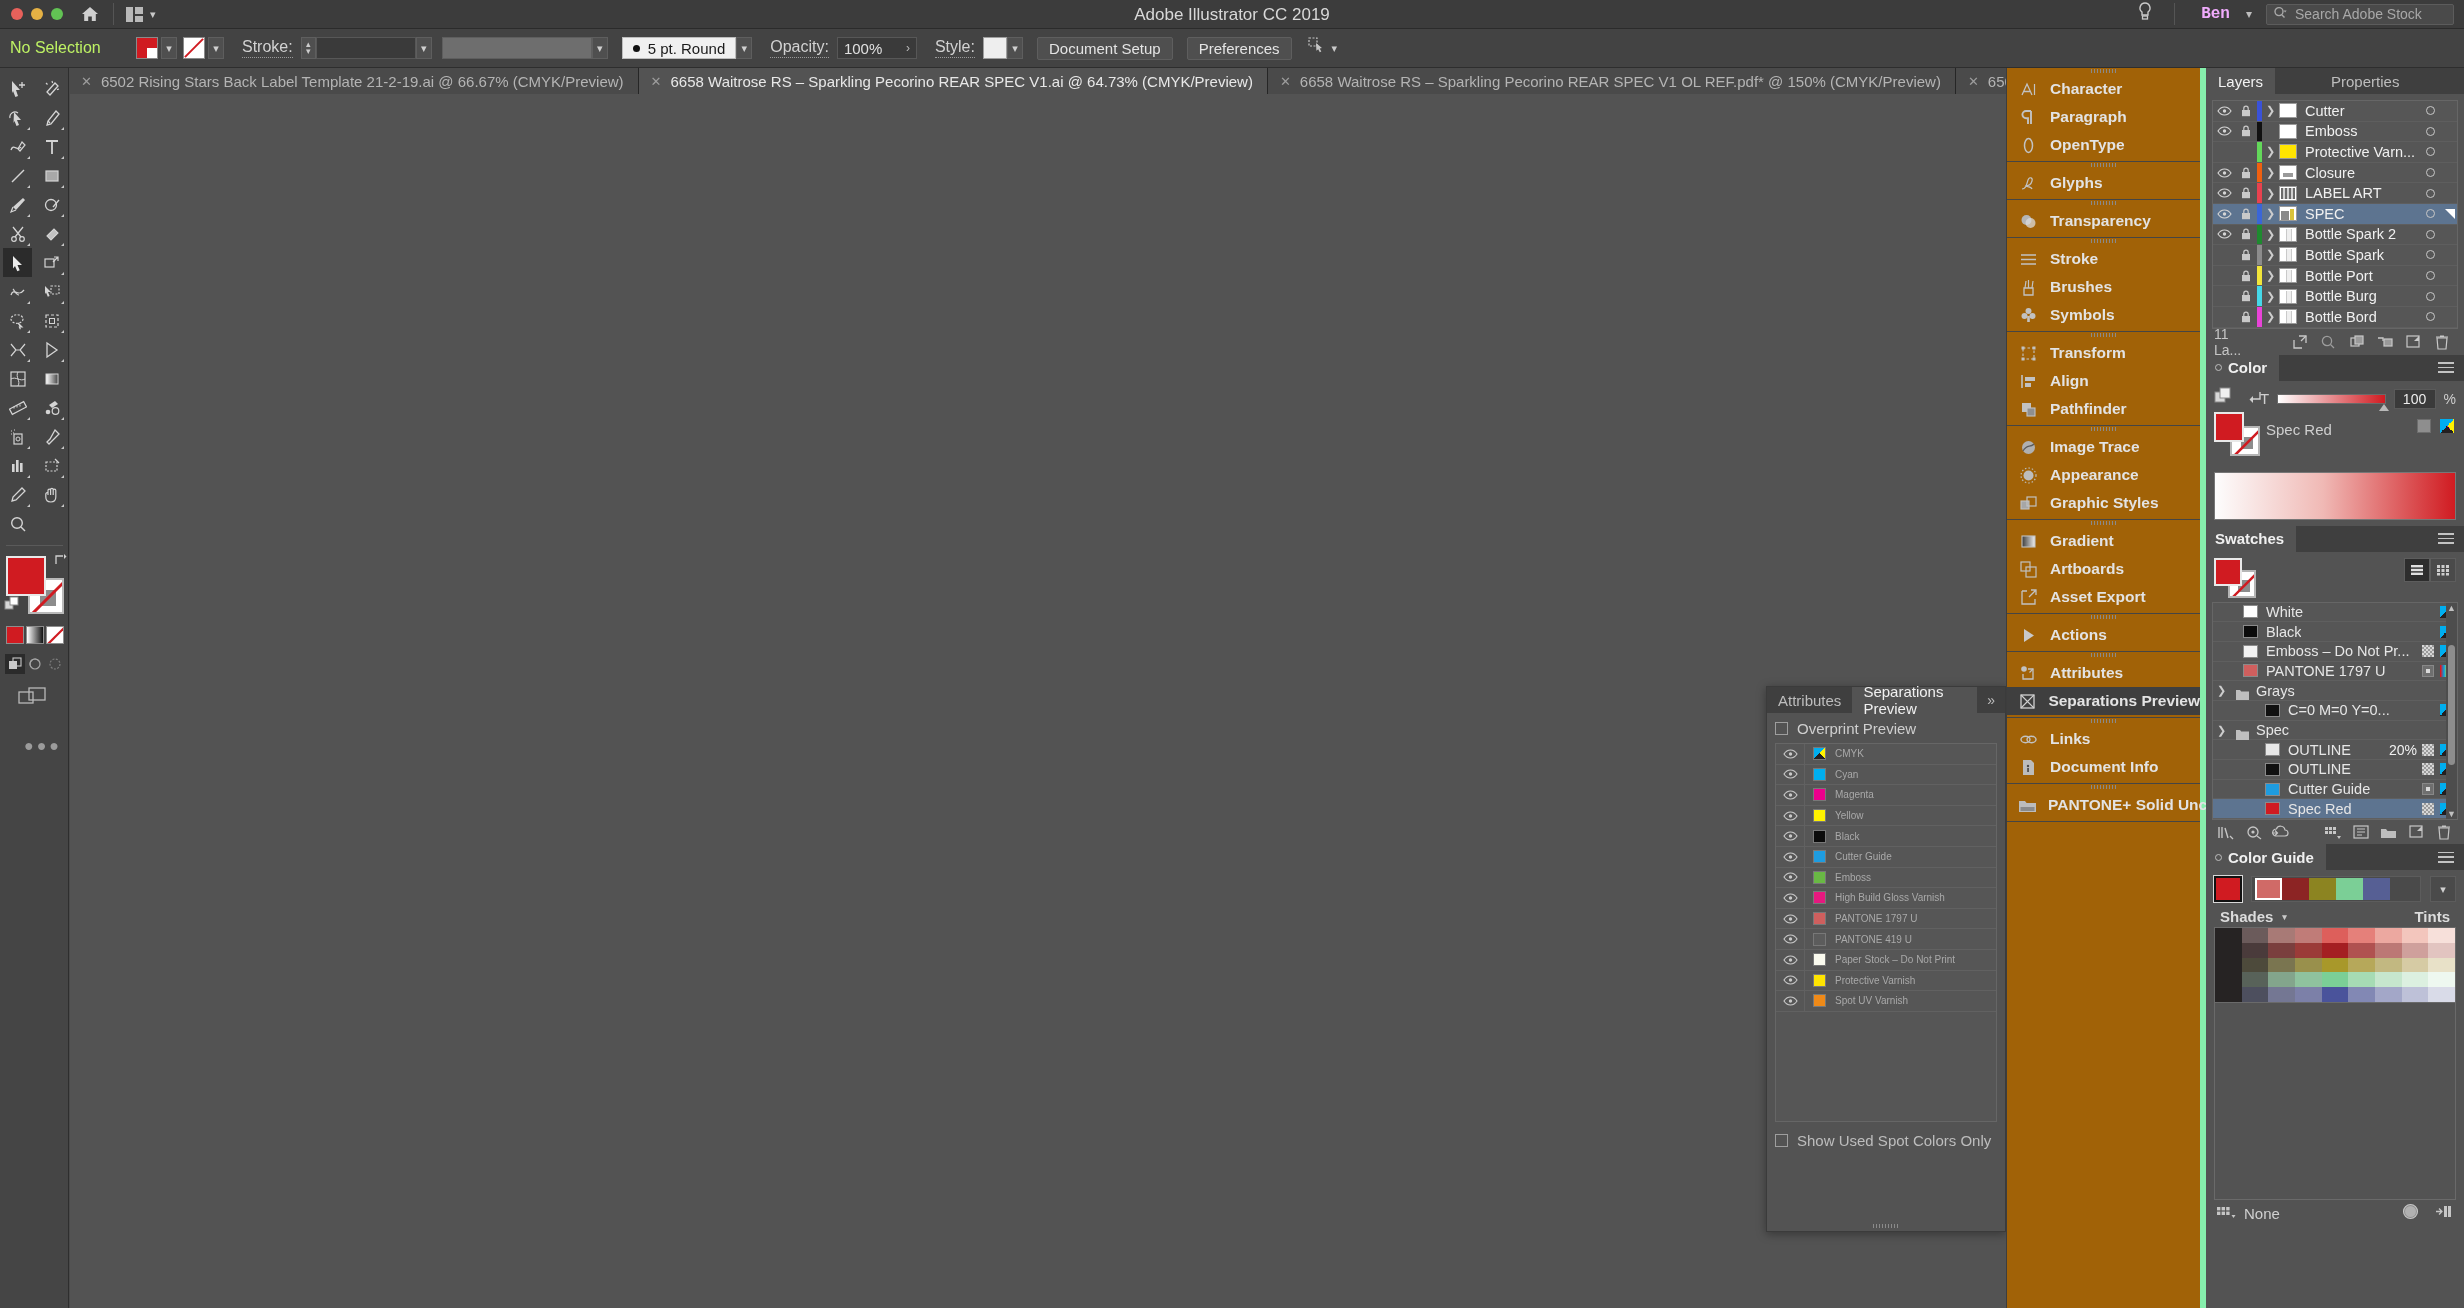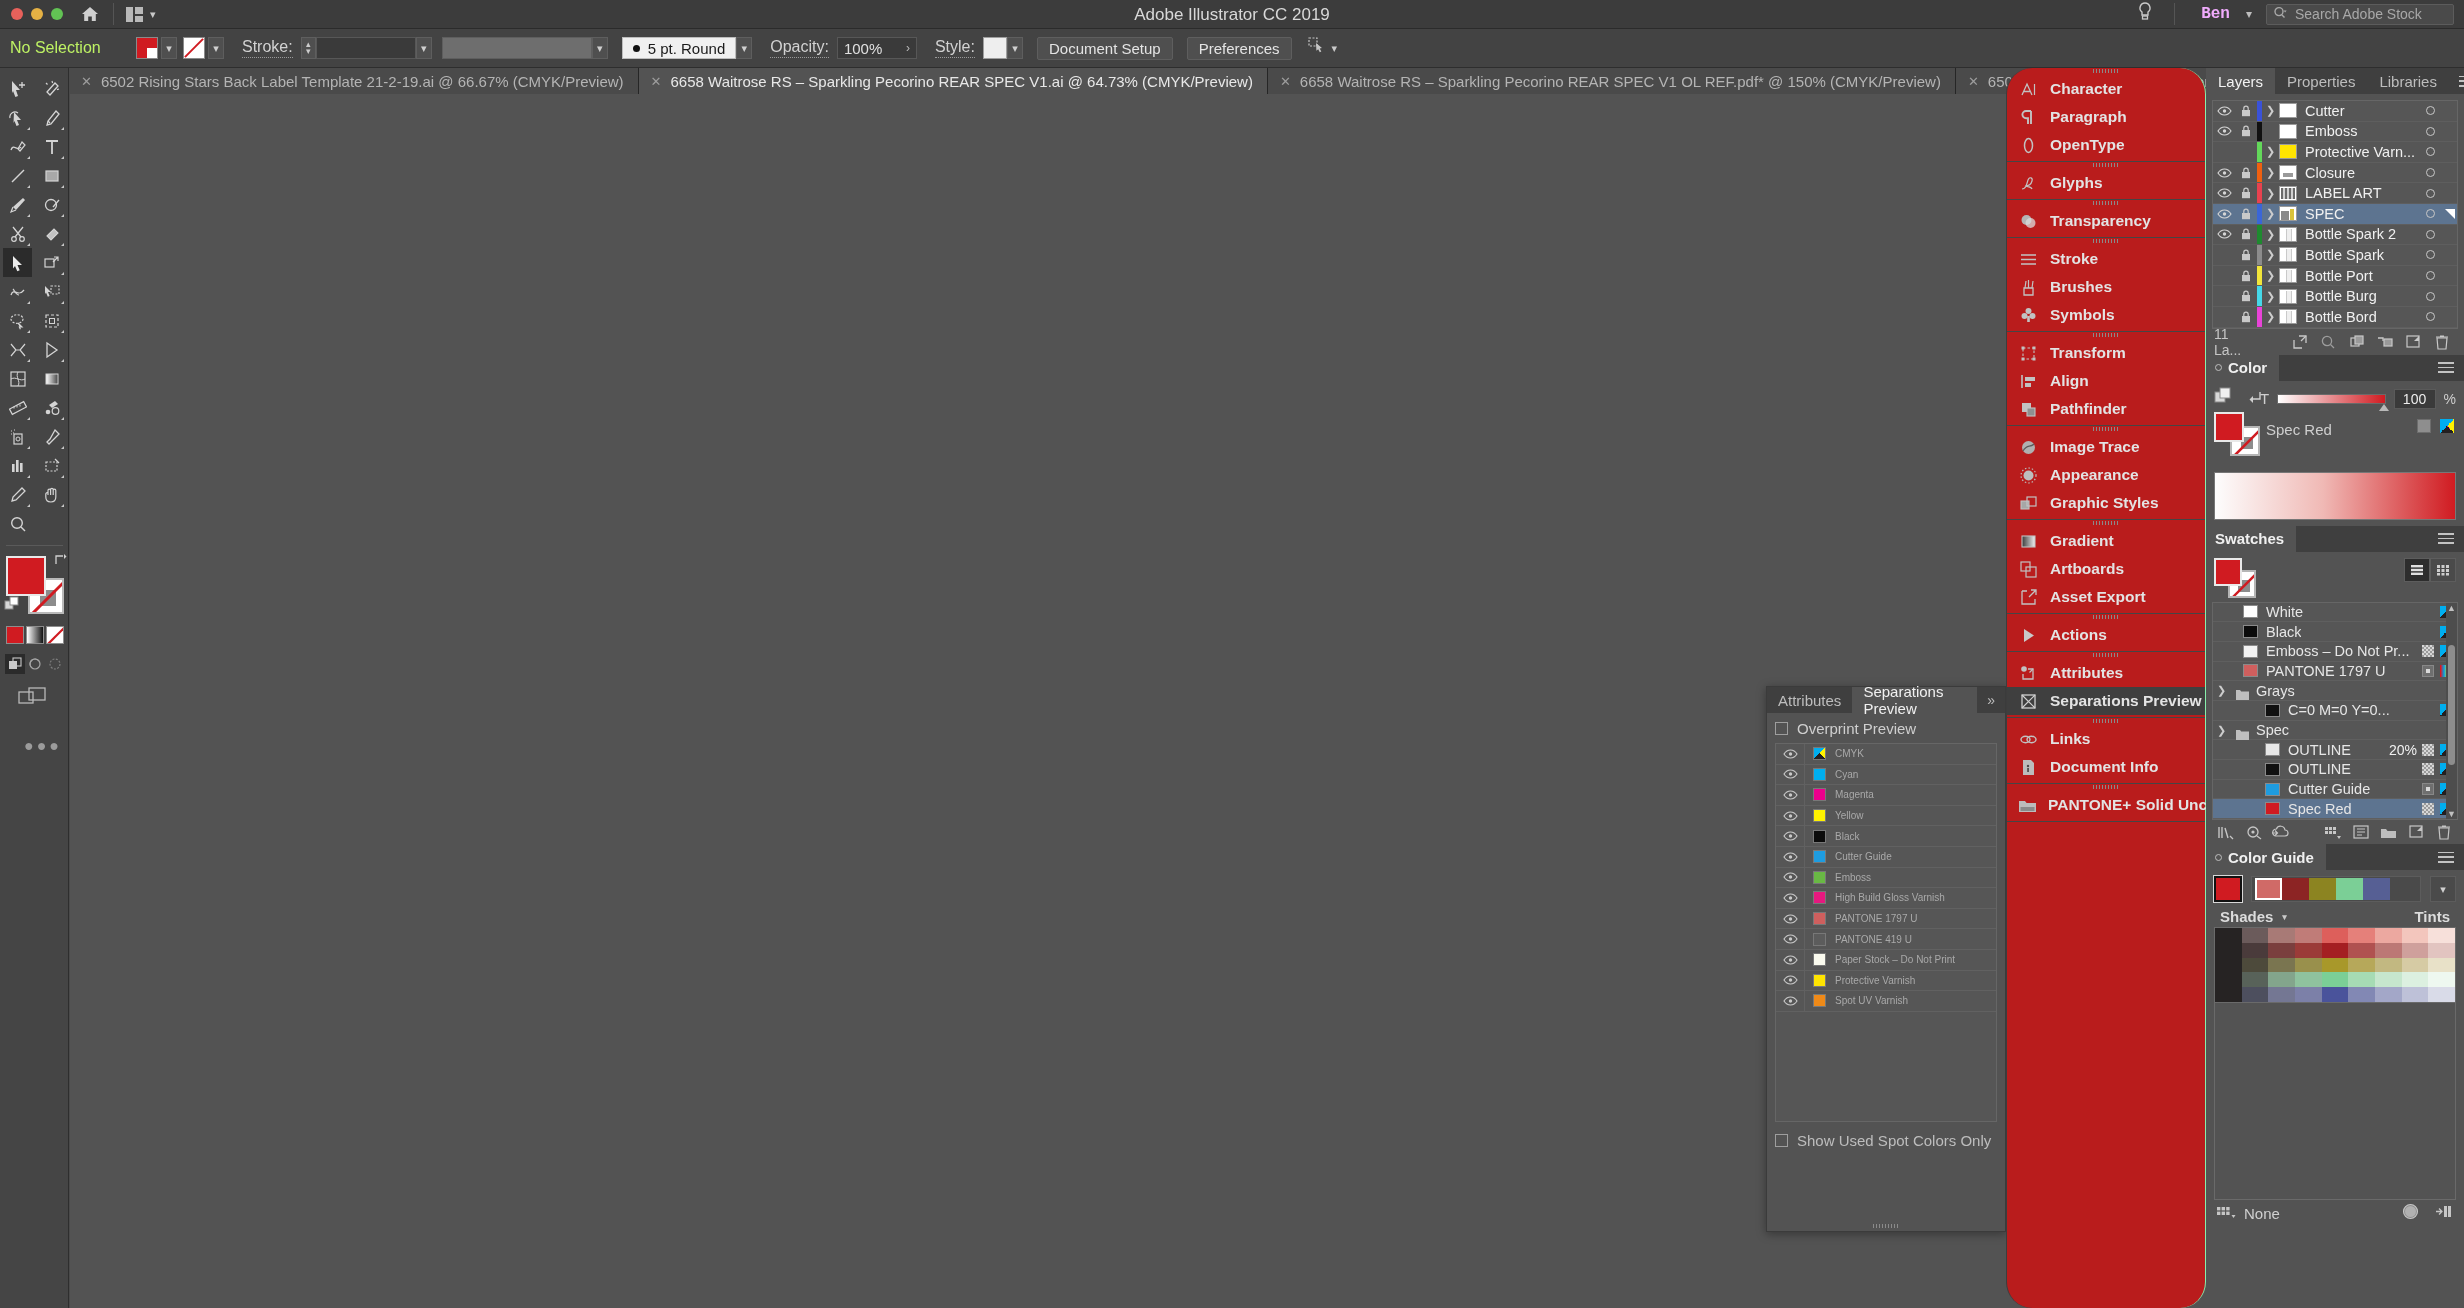--- a/index.html
+++ b/index.html
@@ -156,36 +156,36 @@
       linear-gradient(135deg,#00aeef 0 50%,transparent 50%),
       linear-gradient(225deg,#fff200 0 50%,transparent 50%),
       linear-gradient(45deg,#231f20 0 50%,#ec008c 50%); }
   .showspot { display:flex; align-items:center; gap:9px; padding:10px 0 0 8px; font-size:15px; color:#bdbdbd;}
   .sep-grip { position:absolute; left:50%; transform:translateX(-50%); bottom:3px; width:26px; height:4px;
      background:repeating-linear-gradient(90deg,#8a8a8a 0 1px, transparent 1px 3px); }
 
   
   .icondock {
     position:absolute; left:2006px; top:68px; width:200px; height:1240px;
-    background:#b91c1c; border-left:1px solid #3d3d3d; border-right:1px solid #86efac;border-radius:26px;
+    background:#a16207; border-left:1px solid #3d3d3d; border-right:6px solid #86efac;
   }
   .dockgrip { height:7px; position:relative; }
   .dockgrip:after { content:""; position:absolute; left:50%; transform:translateX(-50%); top:1px;
      width:26px; height:4px;
      background:repeating-linear-gradient(90deg,#8a8a8a 0 1px, transparent 1px 3px);}
   .dockgroup { border-bottom:1px solid #454545; padding-bottom:2px; }
   .dockitem { height:28px; display:flex; align-items:center; gap:11px; padding-left:11px; }
   .dockitem.active { background:#3f3f3f; }
   .dockitem .di-ico { width:21px; height:21px; display:flex; align-items:center; justify-content:center; color:#c2c2c2;}
   .dockitem .di-lbl { font-size:15.5px; font-weight:bold; color:#e3e3e3; white-space:nowrap;}
 
   
   .rightcol { position:absolute; left:2206px; top:68px; width:258px; height:1240px; background:#535353; }
 
-  .pnl-tabs { display:flex; height:26px; background:#3f3f3f; align-items:stretch;}
+  .pnl-tabs { display:flex; height:26px; background:#3f3f3f; align-items:stretch;gap:44px;}
   .pnl-tab { padding:0 12px; display:flex; align-items:center; font-size:15px; color:#bdbdbd; }
   .pnl-tab.active { background:#535353; color:#f2f2f2; }
   .pnl-menu { margin-left:auto; padding:0 10px; display:flex; align-items:center;}
   .hamb { width:16px; height:11px; display:flex; flex-direction:column; justify-content:space-between;}
   .hamb i{ display:block; height:1.6px; background:#c3c3c3;}
 
   .layerlist { margin:6px 6px 0 6px; border:1px solid #666; }
   .layerrow { display:flex; align-items:center; height:20.6px; border-bottom:1px solid #5e5e5e; background:#565656;}
   .layerrow.sel { background:#5d7490; }
   .lr-eye { width:22px; display:flex; justify-content:center; color:#d5d5d5; }

